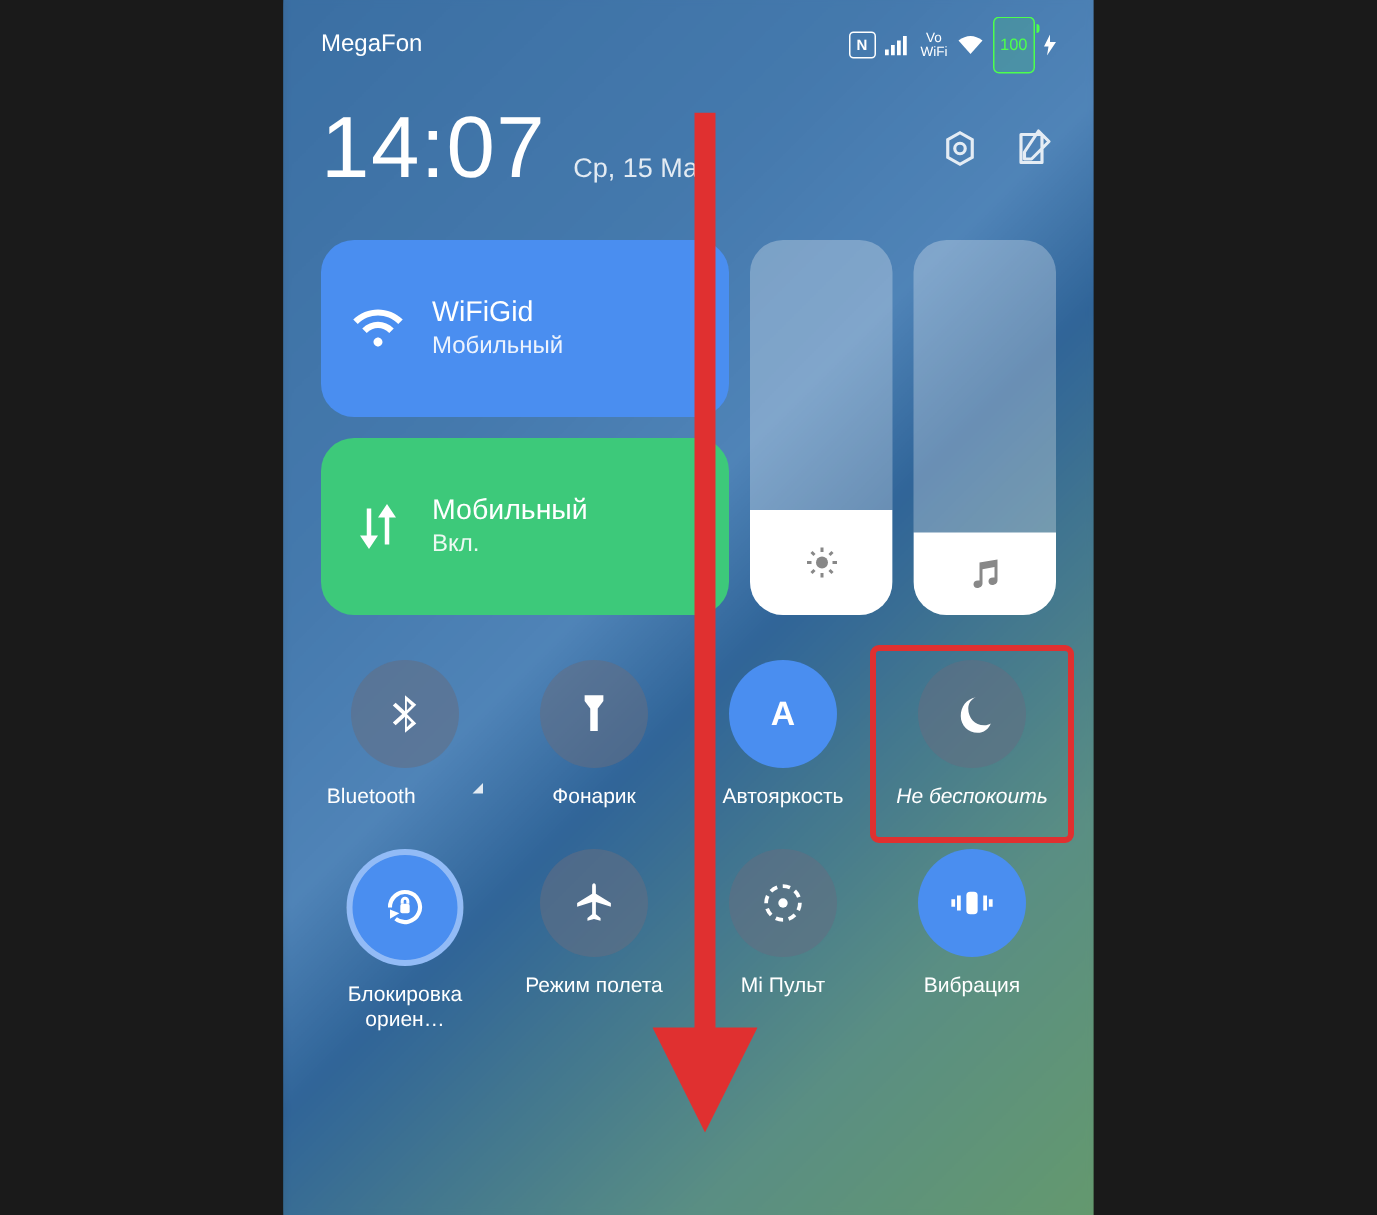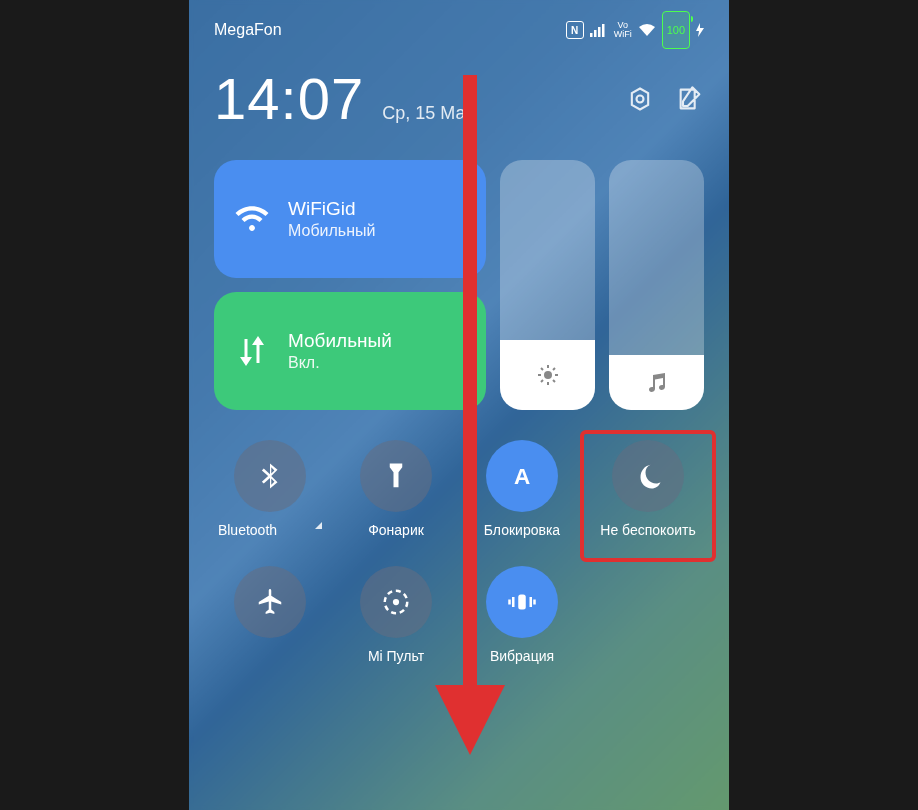--- a/index.html
+++ b/index.html
@@ -166,20 +166,21 @@
   .label-tri {
     display: inline-block;
     width: 0; height: 0;
     border-left: 7px solid transparent;
     border-bottom: 7px solid rgba(255,255,255,0.85);
     margin-left: 3px;
     vertical-align: baseline;
   }
   .dnd-highlight {
     position: relative;
+    font-style: italic;
   }
   .dnd-highlight::before {
     content: '';
     position: absolute;
     top: -10px; left: -12px; right: -12px; bottom: -6px;
     border: 4px solid #e03030;
     border-radius: 6px;
     pointer-events: none;
   }
   .page-dots {
@@ -313,36 +314,48 @@
             </svg>
           </div>
         <div class="toggle-label">Фонарик</div>
       </div>
       <div class="toggle">
         <div class="toggle-circle active">
             <svg class="toggle-icon" viewBox="0 0 24 24">
               <text x="12" y="18" text-anchor="middle" fill="#fff" font-size="18" font-weight="600" font-family="sans-serif">A</text>
             </svg>
           </div>
-        <div class="toggle-label">Блокировка</div>
+        <div class="toggle-label">Автояркость</div>
       </div>
       <div class="toggle dnd-highlight">
         <div class="toggle-circle">
             <svg class="toggle-icon" viewBox="0 0 24 24">
               <path fill="#fff" d="M14 3 C9 4 6 8 6 13 C6 18 10 22 15 22 C18 22 21 20 22 17 C21 17.5 20 18 18.5 18 C13.5 18 10 14 10 9 C10 6.5 11.5 4 14 3 Z"></path>
             </svg>
           </div>
         <div class="toggle-label">Не беспокоить</div>
       </div>
       <div class="toggle">
+        <div class="toggle-circle active-large">
+            <svg class="toggle-icon" viewBox="0 0 24 24">
+              <path fill="none" stroke="#fff" stroke-width="2.2" d="M4 12 A8 8 0 1 1 7 18"></path>
+              <path fill="#fff" d="M4 18 L4 13 L9 15 Z"></path>
+              <rect x="9.5" y="10" width="5" height="5" rx="1" fill="#fff"></rect>
+              <path fill="none" stroke="#fff" stroke-width="1.6" d="M10.5 10 V8.5 A1.5 1.5 0 0 1 13.5 8.5 V10"></path>
+            </svg>
+          </div>
+        <div class="toggle-label">Блокировка ориен…</div>
+      </div>
+      <div class="toggle">
         <div class="toggle-circle">
             <svg class="toggle-icon" viewBox="0 0 24 24">
               <path fill="#fff" d="M21 14 V12 L13 7 V3 C13 2 12.5 1.5 12 1.5 C11.5 1.5 11 2 11 3 V7 L3 12 V14 L11 11.5 V18 L8.5 20 V21.5 L12 20.5 L15.5 21.5 V20 L13 18 V11.5 Z"></path>
             </svg>
           </div>
+        <div class="toggle-label">Режим полета</div>
       </div>
       <div class="toggle">
         <div class="toggle-circle">
             <svg class="toggle-icon" viewBox="0 0 24 24">
               <circle cx="12" cy="12" r="9" fill="none" stroke="#fff" stroke-width="2" stroke-dasharray="4 3"></circle>
               <circle cx="12" cy="12" r="2.5" fill="#fff"></circle>
             </svg>
           </div>
         <div class="toggle-label">Mi Пульт</div>
       </div>

